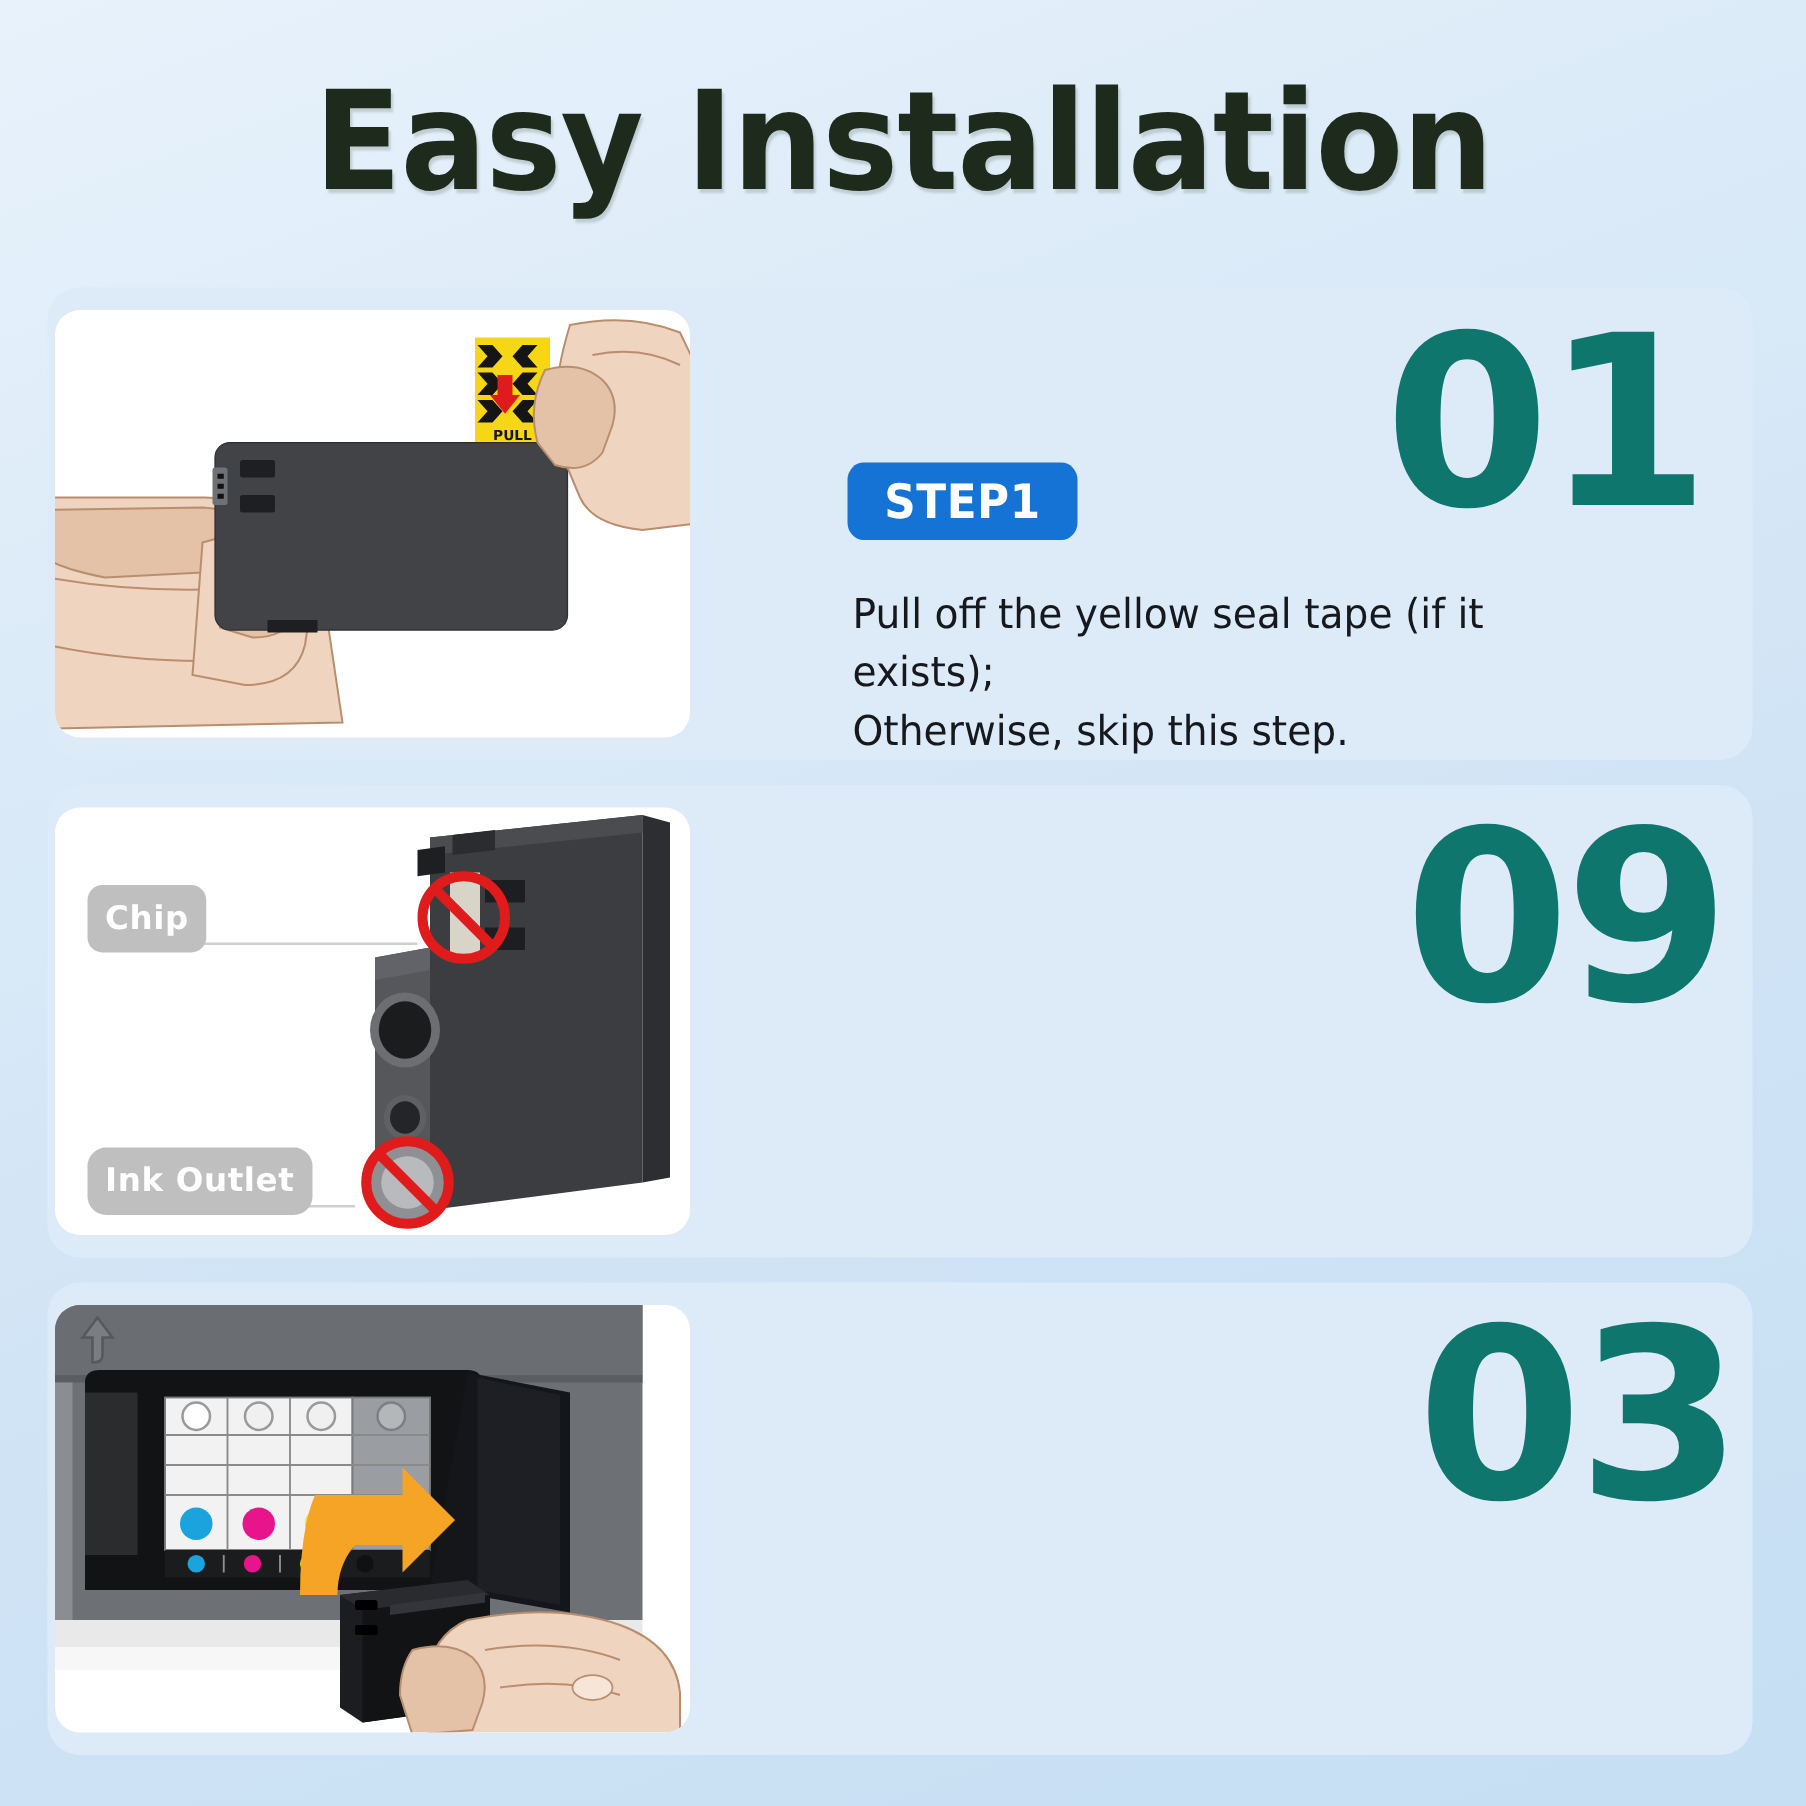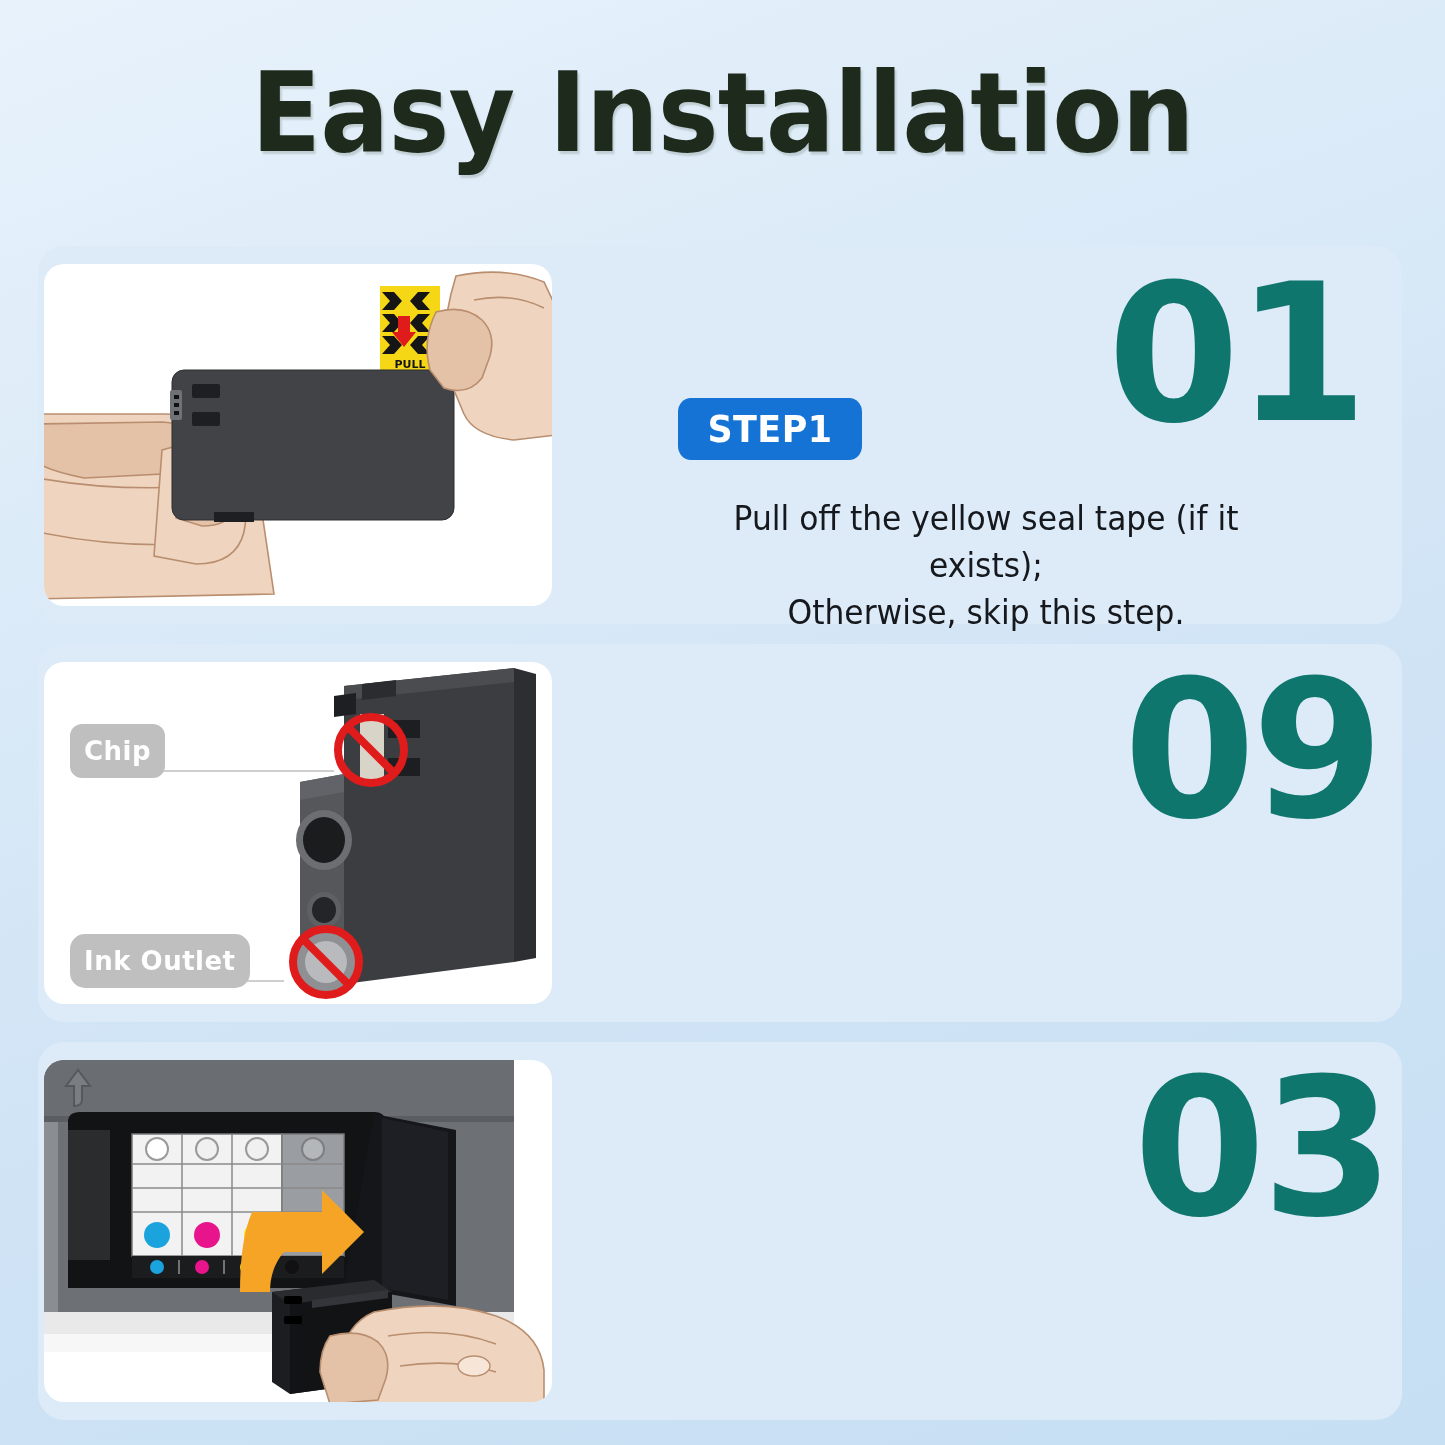--- a/index.html
+++ b/index.html
@@ -16,32 +16,32 @@
     font-size:110px;line-height:1;font-weight:bold;
     color:#1d2a1c;letter-spacing:-1px;
     font-family:"DejaVu Sans","Liberation Sans",sans-serif;
     transform:scaleX(0.93);transform-origin:center;
     text-shadow:2px 3px 2px rgba(40,60,40,0.18);
   }
 
   
   .row{
     position:absolute;left:38px;width:1364px;height:378px;
-    background:#ddebf8;border-radius:26px;margin-top:16px;
+    background:#ddebf8;border-radius:26px;
   }
   #row1{top:230px;}
   #row2{top:628px;}
   #row3{top:1026px;}
 
   .card{
     position:absolute;left:6px;top:18px;width:508px;height:342px;
     background:#ffffff;border-radius:20px;overflow:hidden;
   }
 
-  .textcol{position:absolute;left:596px;top:12px;width:640px;height:100%;text-align:center;}
+  .textcol{position:absolute;left:596px;top:0;width:640px;height:100%;}
 
   .badge{
     position:absolute;display:flex;align-items:center;justify-content:center;
     background:#1573d6;border-radius:14px;color:#ffffff;
     font-weight:bold;font-size:38px;letter-spacing:0.5px;
     font-family:"DejaVu Sans","Liberation Sans",sans-serif;
     transform:scaleX(0.92);transform-origin:left center;
   }
   .badge.s1{left:44px;top:140px;width:200px;height:62px;}
   .badge.tips{left:44px;top:135px;width:200px;height:62px;}

